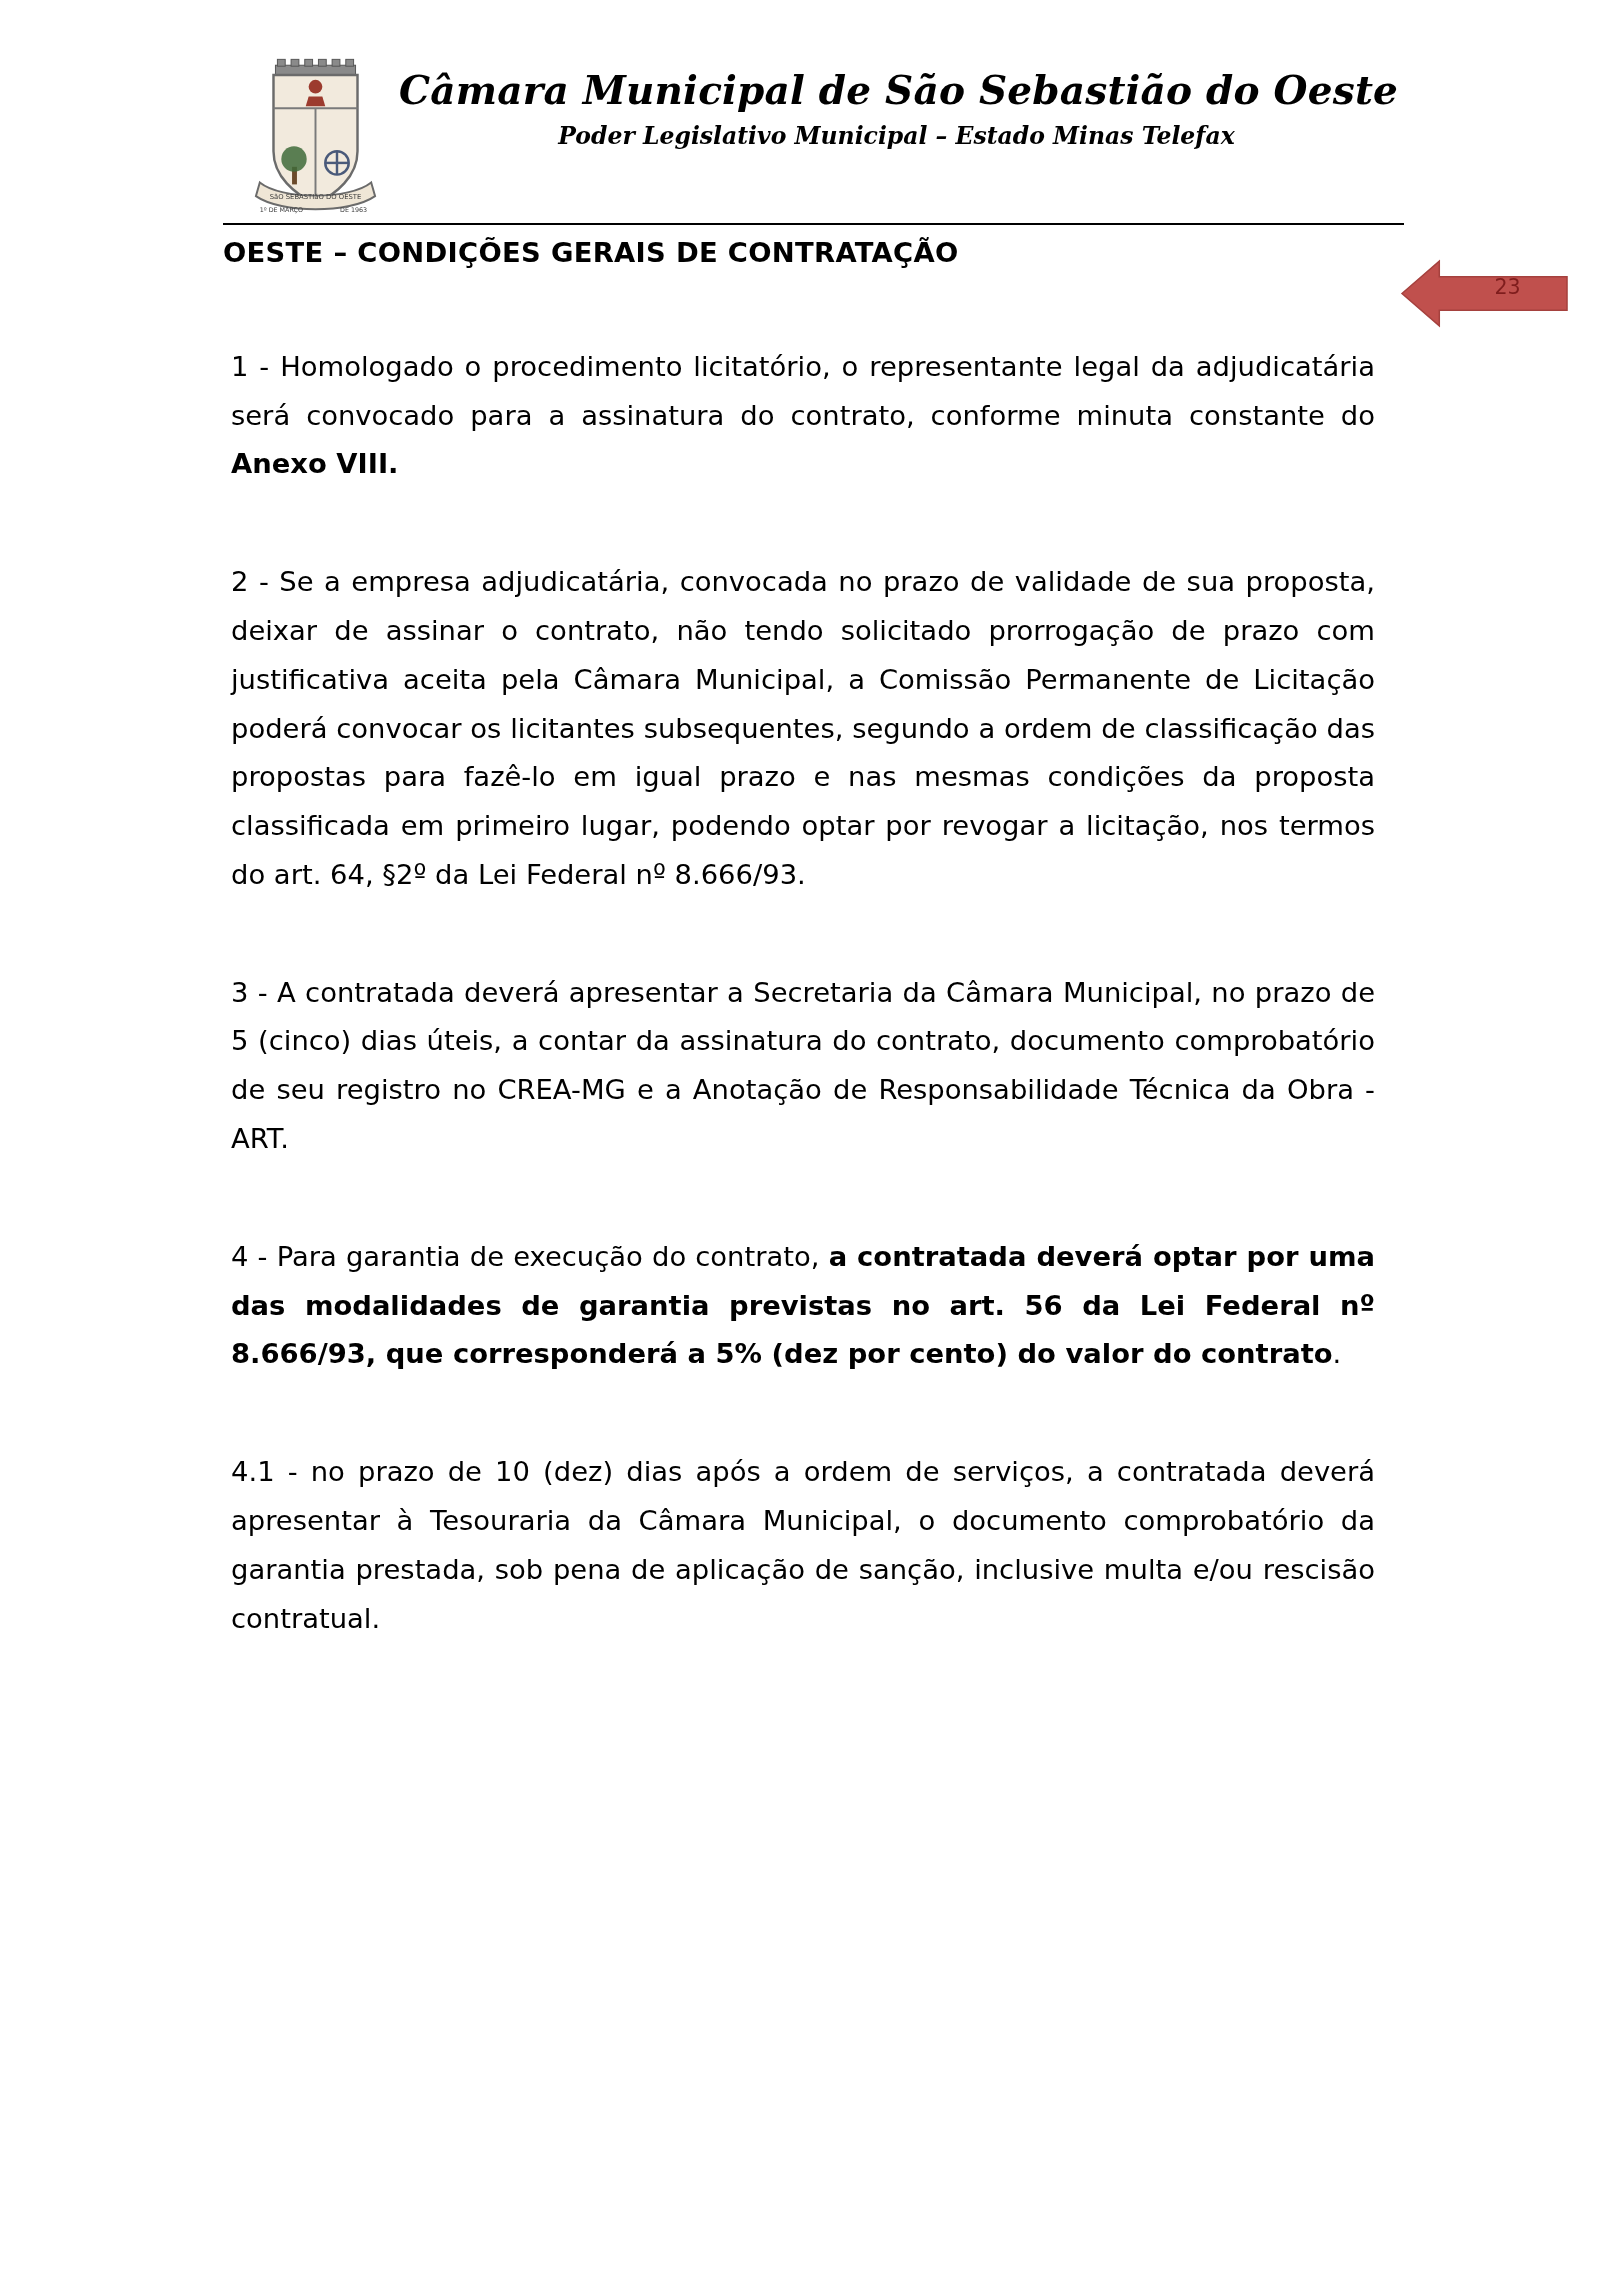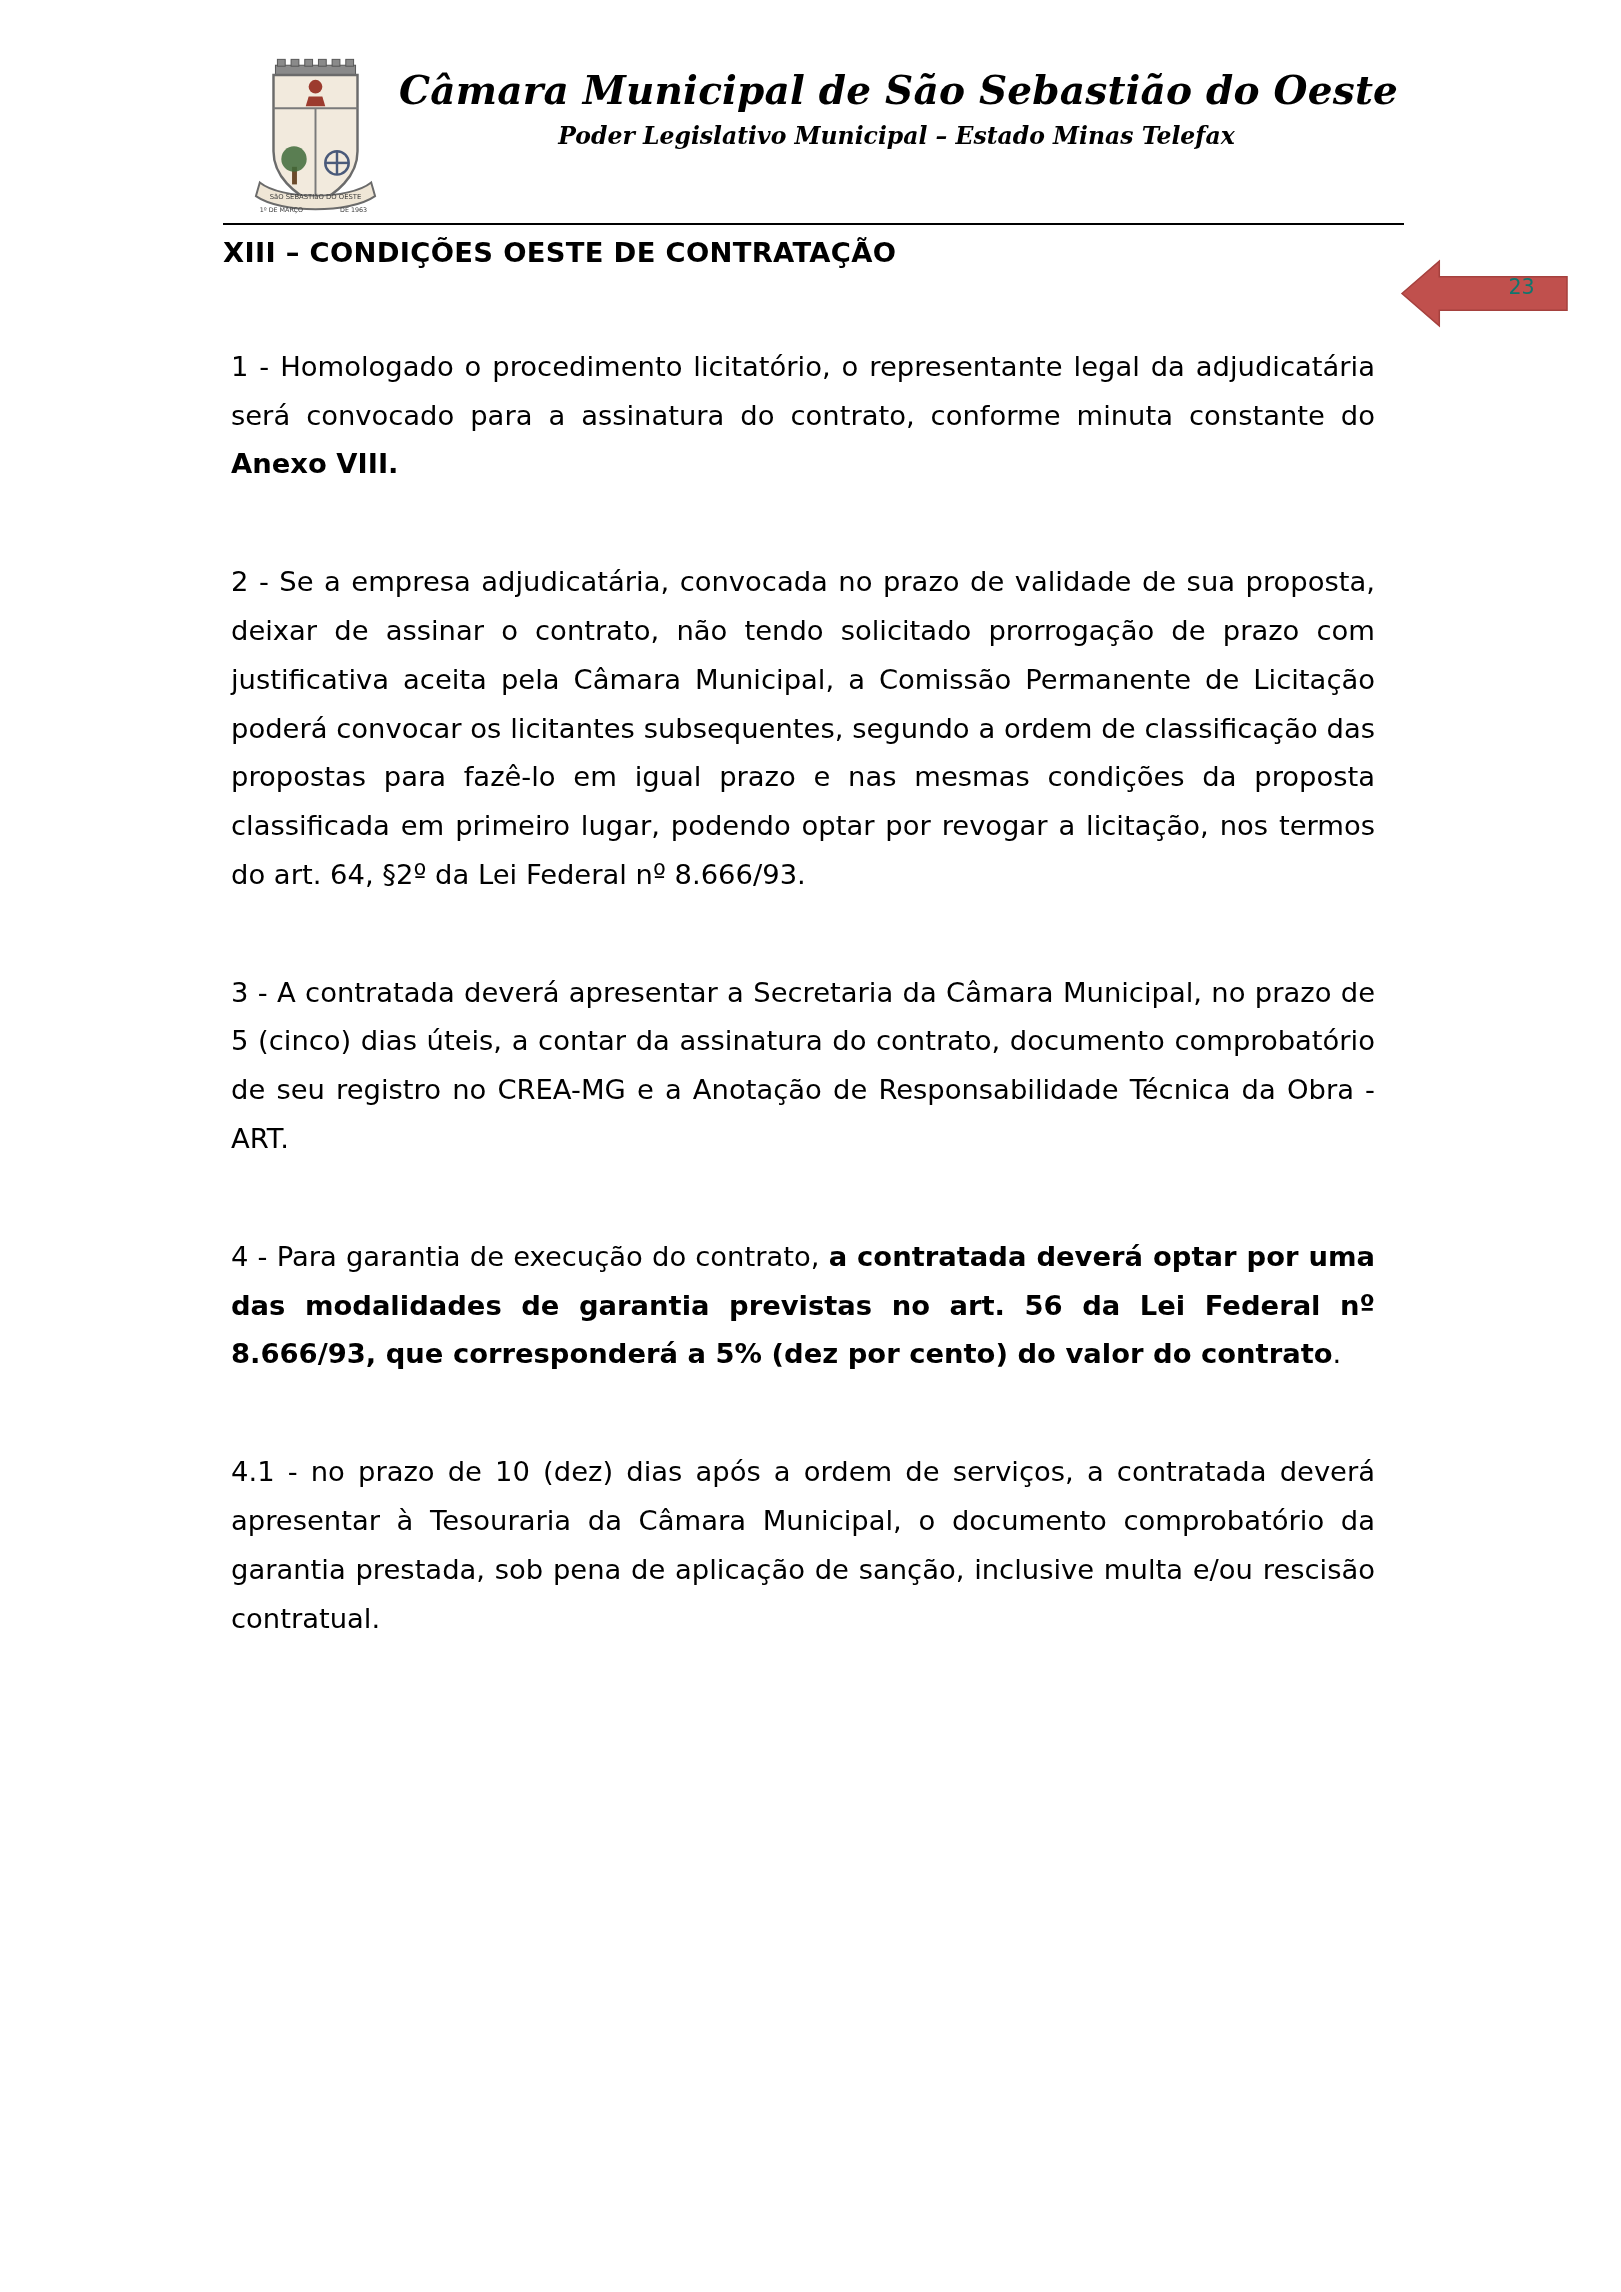--- a/index.html
+++ b/index.html
@@ -75,27 +75,27 @@
   .page-flag {
     position: absolute;
     top: 257px;
     left: 1400px;
     width: 169px;
     height: 73px;
   }
   .page-flag svg { display: block; }
   .page-flag-num {
     position: absolute;
-    left: 94px;
+    left: 80px;
     top: 17.6px;
     width: 55px;
     text-align: center;
     font-family: "DejaVu Sans", sans-serif;
     font-size: 20.6px;
-    color: #0f766e;
+    color: #7f1d1d;
   }
 
   
   .content {
     position: absolute;
     top: 237px;
     left: 223px;
     width: 1160px;
   }
   h1.section-title {
@@ -195,21 +195,21 @@
 
   <div class="page-flag">
     <svg width="169" height="73" viewBox="0 0 172 74" xmlns="http://www.w3.org/2000/svg">
       <path d="M2 37 L40 4 L40 20 L170 20 L170 54 L40 54 L40 70 Z" fill="#c0504d" stroke="#a5413e" stroke-width="1.5"></path>
     </svg>
     <div class="page-flag-num">23</div>
   </div>
 
   <div class="content">
 
-    <h1 class="section-title">XIII – CONDIÇÕES OESTE DE CONTRATAÇÃO</h1>
+    <h1 class="section-title">OESTE – CONDIÇÕES GERAIS DE CONTRATAÇÃO</h1>
 
     <div class="spacer-lg"></div>
 
     <p class="para"><span>1 - Homologado o procedimento licitatório, o representante legal da adjudicatária será convocado para a assinatura do contrato, conforme minuta constante do </span><b>Anexo VIII.</b></p>
 
     <div class="spacer-md"></div>
 
     <p class="para"><span>2 - Se a empresa adjudicatária, convocada no prazo de validade de sua proposta, deixar de assinar o contrato, não tendo solicitado prorrogação de prazo com justificativa aceita pela Câmara Municipal, a Comissão Permanente de Licitação poderá convocar os licitantes subsequentes, segundo a ordem de classificação das propostas para fazê-lo em igual prazo e nas mesmas condições da proposta classificada em primeiro lugar, podendo optar por revogar a licitação, nos termos do art. 64, §2º da Lei Federal nº 8.666/93.</span></p>
 
     <div class="spacer-md"></div>

